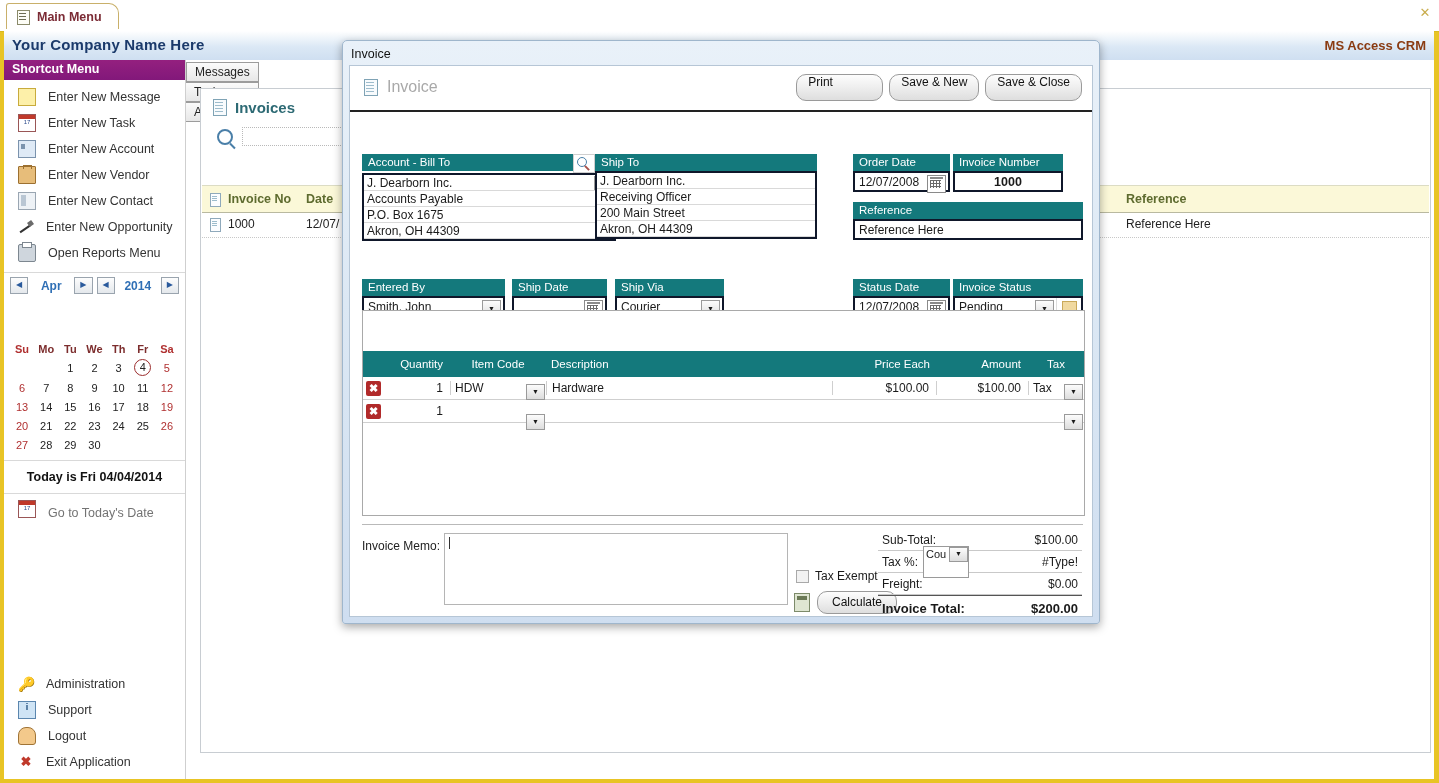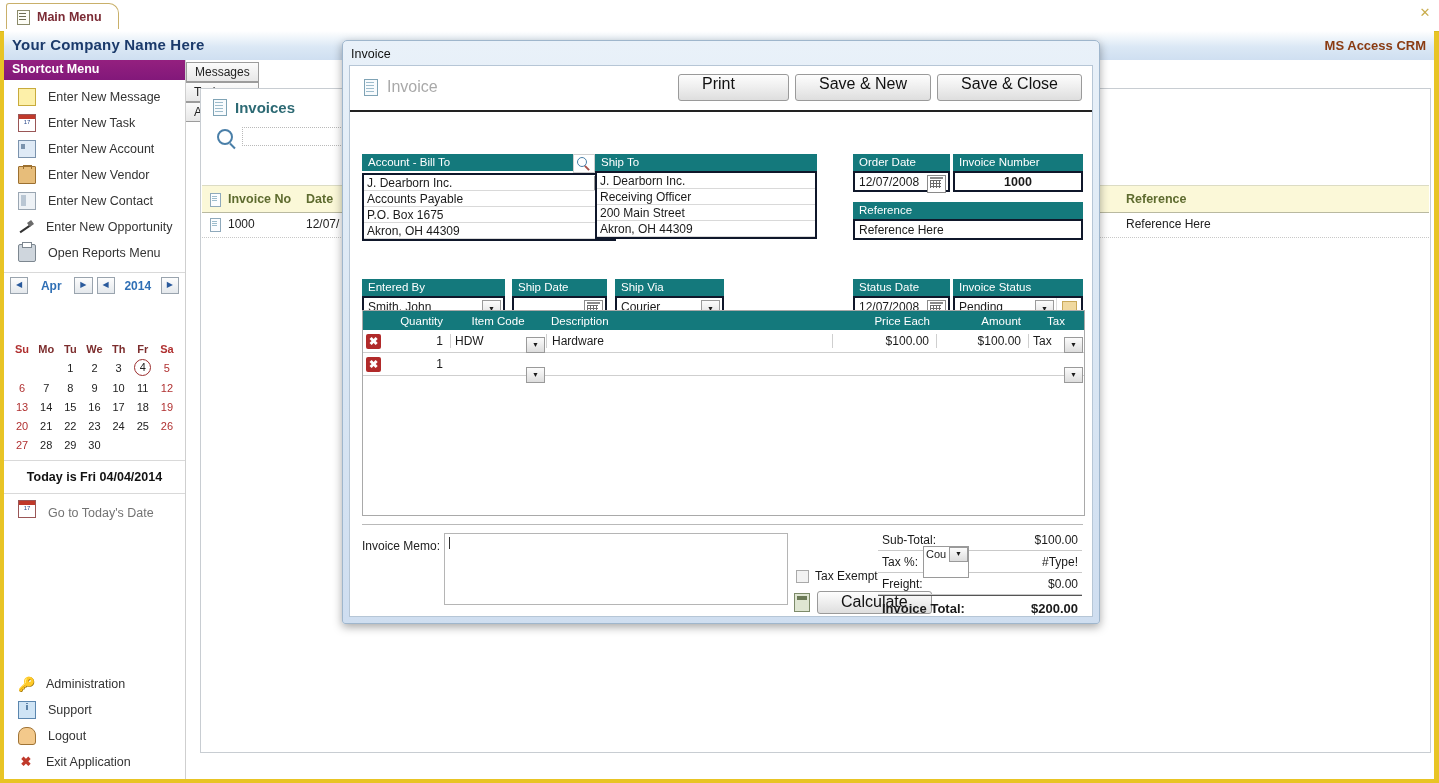--- a/index.html
+++ b/index.html
@@ -122,23 +122,23 @@
      background:linear-gradient(to bottom,#e9f1f9 0%,#dce8f4 45%,#cfdef0 100%);
      border:1px solid #9fb6cc;border-radius:5px 5px 3px 3px;
      box-shadow:0 3px 10px rgba(0,0,0,.35);}
   .modal-title{position:absolute;left:8px;top:6px;font-size:12.5px;color:#111;}
   .modal-body{position:absolute;left:6px;top:24px;right:6px;bottom:6px;background:#ffffff;
      border:1px solid #b6c6d6;}
   .mb-head{position:relative;height:44px;border-bottom:2px solid #222;}
   .mb-head .ttl{position:absolute;left:14px;top:12px;display:flex;align-items:center;gap:9px;}
   .mb-head .ttl .t{font-size:16px;color:#a9a9a9;}
   .btnrow{position:absolute;right:10px;top:8px;display:flex;gap:6px;}
-  .btn{height:25px;min-width:63px;padding:0 23px;border:1px solid #9a9a9a;border-radius:3px;
+  .btn{height:25px;min-width:63px;padding:0 11px;border:1px solid #9a9a9a;border-radius:10px;
      background:linear-gradient(to bottom,#fdfdfd 0%,#eeeeee 50%,#dedede 100%);
-     font-size:16px;color:#111;cursor:pointer;}
+     font-size:12px;color:#111;cursor:pointer;}
   .form{position:relative;padding:10px 12px 0 12px;}
 
   .fld{position:absolute;}
   .fhead{background:#14797c;color:#ffffff;font-size:11.5px;padding:2px 0 2px 6px;
      height:17px;box-sizing:border-box;}
   .fbox{border:2px solid #0f172a;background:#fff;box-sizing:border-box;}
   .frow{height:16px;border-bottom:1px solid #d9d9d9;font-size:12px;padding:0 3px;
      line-height:16px;white-space:nowrap;overflow:hidden;box-sizing:border-box;position:relative;}
   .frow:last-child{border-bottom:none;}
   .ddbtn{position:absolute;right:1px;top:1px;width:17px;height:14px;border:1px solid #9a9a9a;
@@ -149,21 +149,21 @@
                 repeating-linear-gradient(to bottom,#6b6b6b 0 1px,transparent 1px 3px);}
   .calbtn:after{content:"";position:absolute;left:2px;top:1px;right:2px;height:2px;background:#8a8a8a;}
   .magbtn{width:20px;height:17px;border:1px solid #cfcfcf;background:#fff;position:relative;cursor:pointer;}
   .magbtn .m{position:absolute;left:3px;top:2px;width:10px;height:10px;border:1.6px solid #4a7fa8;border-radius:50%;box-sizing:border-box;}
   .magbtn .m:after{content:"";position:absolute;right:-4px;bottom:-3px;width:6px;height:2px;background:#a8504a;transform:rotate(45deg);}
   .plusbtn{width:19px;height:17px;border:1px solid #cfcfcf;background:#fff;color:#2e9a3e;
      font-size:13px;font-weight:bold;line-height:15px;text-align:center;cursor:pointer;}
 
   
   .lgrid{position:absolute;left:12px;top:198px;width:721px;height:204px;border:1px solid #a9a9a9;background:#fff;}
-  .lg-head{display:flex;height:19px;background:#14797c;color:#fff;font-size:11.5px;align-items:center;}
+  .lg-head{display:flex;height:26px;background:#14797c;color:#fff;font-size:11.5px;align-items:center;margin-top:40px;}
   .lg-head .c{text-align:center;}
   .lg-row{display:flex;height:22px;border-bottom:1px solid #cfcfcf;align-items:center;font-size:12px;}
   .delx{width:15px;height:15px;background:#b12a2a;color:#fff;font-size:11px;font-weight:bold;
      line-height:15px;text-align:center;border-radius:2px;margin-left:3px;cursor:pointer;}
   .c-qty{width:62px;text-align:right;padding-right:7px;}
   .c-item{width:96px;position:relative;padding-left:4px;box-sizing:border-box;border-left:1px solid #cfcfcf;}
   .c-desc{flex:1;padding-left:5px;border-left:1px solid #cfcfcf;}
   .c-price{width:96px;text-align:right;padding-right:7px;border-left:1px solid #cfcfcf;}
   .c-amt{width:84px;text-align:right;padding-right:7px;border-left:1px solid #cfcfcf;}
   .c-tax{width:56px;position:relative;padding-left:4px;box-sizing:border-box;border-left:1px solid #cfcfcf;}
@@ -418,21 +418,21 @@
         </div>
 
         <div class="fld" style="left:503px;top:42px;width:97px;">
           <div class="fhead">Order Date</div>
           <div class="fbox" style="height:21px;position:relative;">
             <div style="font-size:12px;line-height:19px;padding-left:4px;">12/07/2008</div>
             <div class="calbtn"></div>
           </div>
         </div>
 
-        <div class="fld" style="left:603px;top:42px;width:130px;">
+        <div class="fld" style="left:603px;top:42px;width:110px;">
           <div class="fhead">Invoice Number</div>
           <div class="fbox" style="height:21px;">
             <div style="font-size:12.5px;font-weight:bold;line-height:19px;text-align:center;">1000</div>
           </div>
         </div>
 
         <div class="fld" style="left:503px;top:90px;width:230px;">
           <div class="fhead">Reference</div>
           <div class="fbox" style="height:21px;">
             <div style="font-size:12px;line-height:19px;padding-left:4px;">Reference Here</div>

